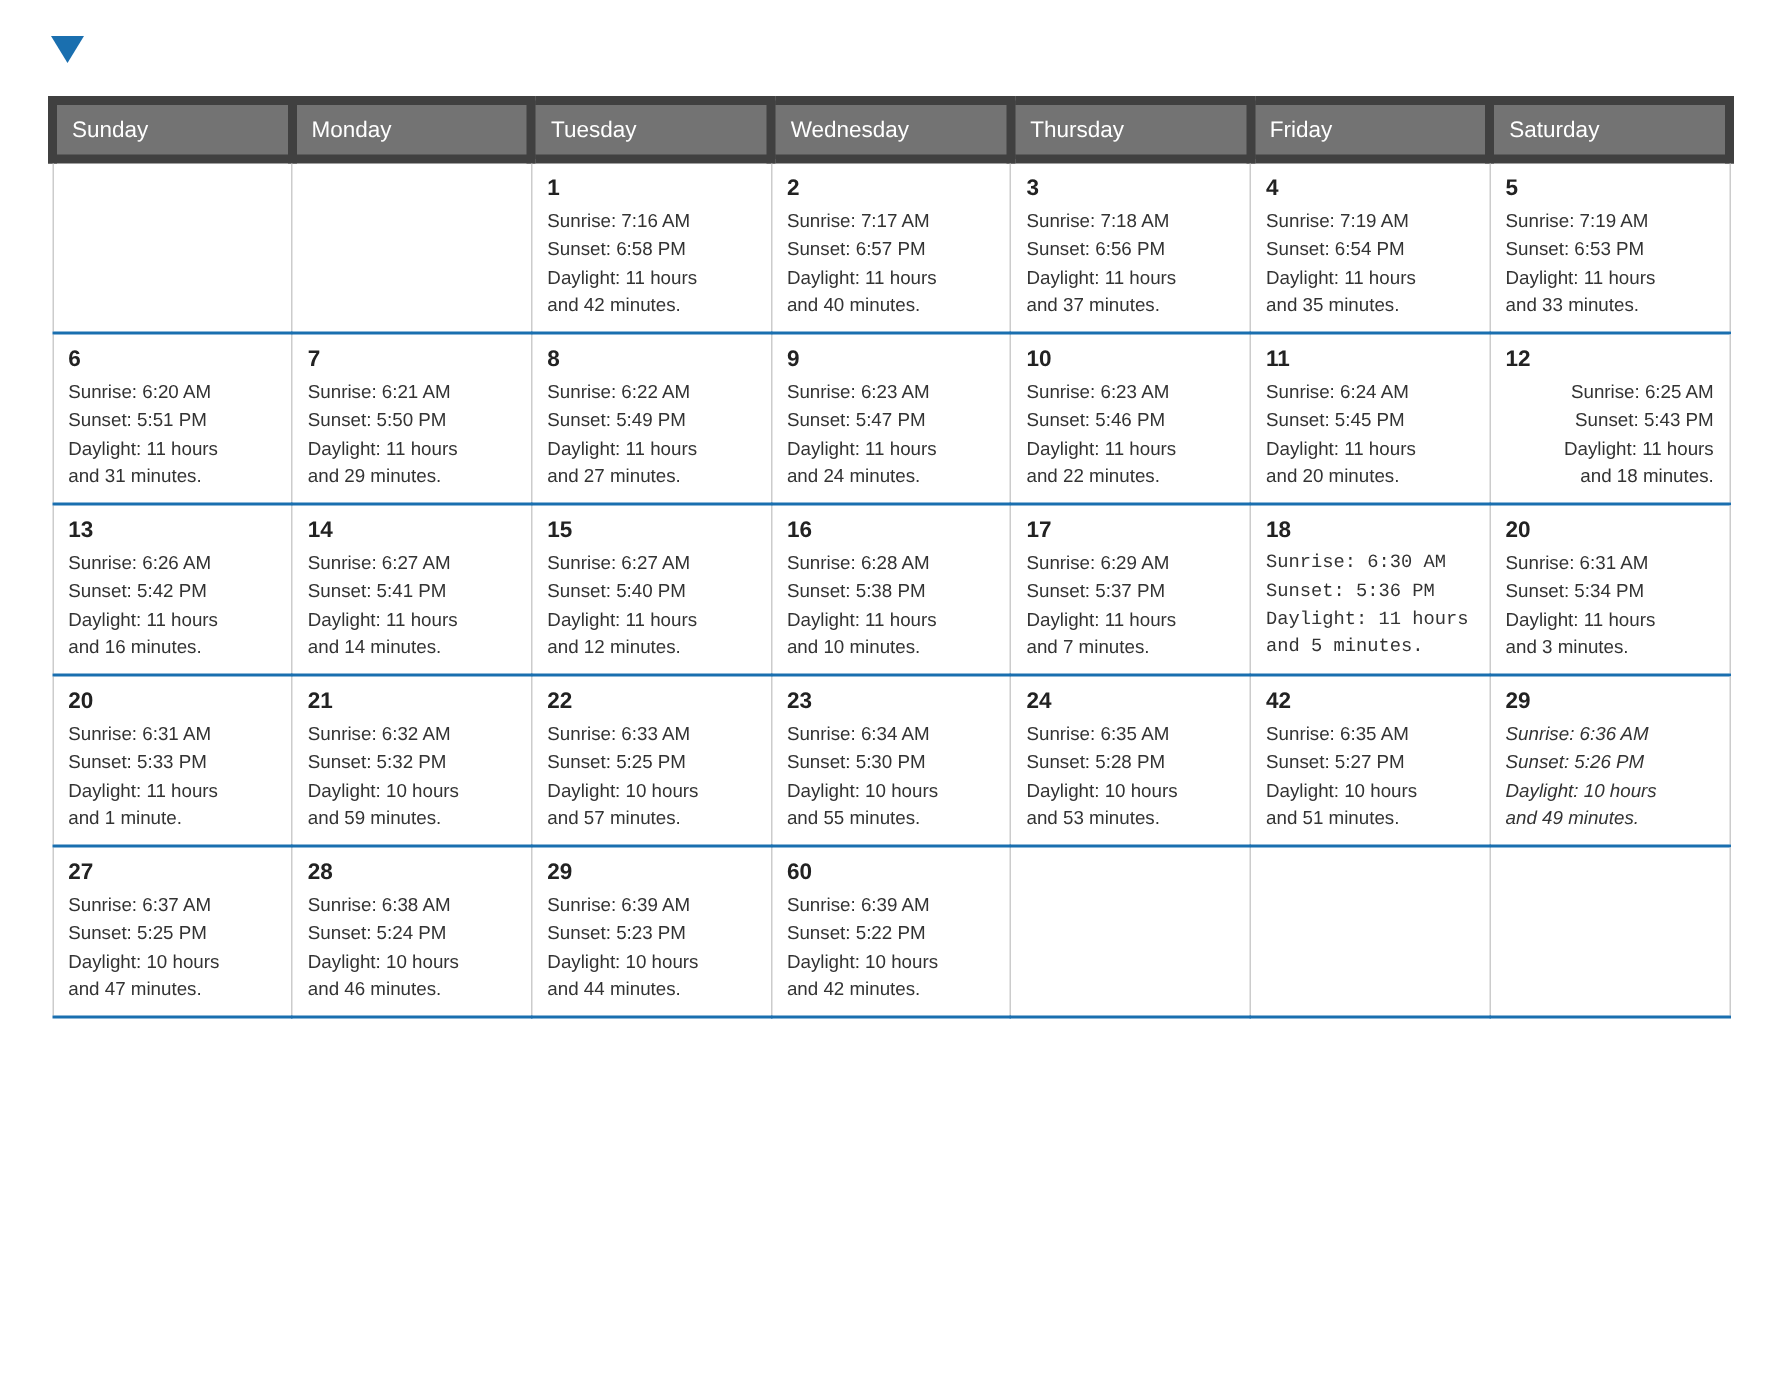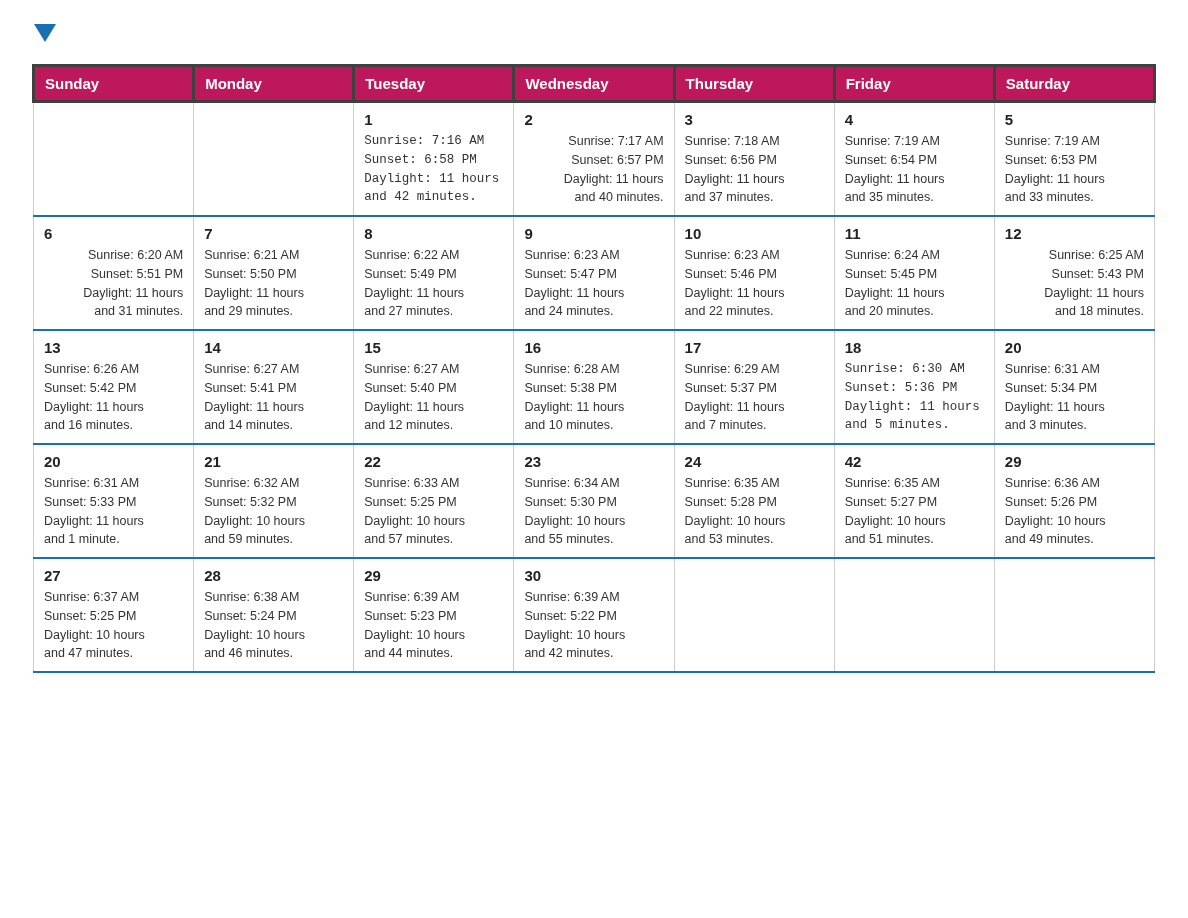--- a/index.html
+++ b/index.html
@@ -39,27 +39,27 @@
     }
 
     
     .calendar {
       width: 100%;
       border-collapse: collapse;
       margin-top: 16px;
     }
 
     .calendar thead tr th {
-      background: #be185d;
+      background: #737373;
       color: #fff;
       font-size: 15px;
-      font-weight: bold;
+      font-weight: normal;
       padding: 8px 10px;
       text-align: left;
-      border: 3px solid #404040;
+      border: 6px solid #404040;
     }
 
     .calendar tbody tr td {
       border: 1px solid #ccc;
       vertical-align: top;
       padding: 8px 10px;
       font-size: 13px;
       width: 14.28%;
       min-height: 90px;
       color: #333;
@@ -136,28 +136,28 @@
         <th>Saturday</th>
       </tr>
   </thead>
   <tbody>
 
   <tr>
         <td class="empty"></td>
         <td class="empty"></td>
         <td>
           <span class="day-num">1</span>
-          <div class="day-info" style="white-space: pre-line; font-family: Liberation Mono, monospace;">Sunrise: 7:16 AM
+          <div class="day-info" style="white-space: pre-line;">Sunrise: 7:16 AM
 Sunset: 6:58 PM
 Daylight: 11 hours
 and 42 minutes.</div>
         </td>
         <td>
           <span class="day-num">2</span>
-          <div class="day-info" style="white-space: pre-line; text-align: right;">Sunrise: 7:17 AM
+          <div class="day-info" style="white-space: pre-line;">Sunrise: 7:17 AM
 Sunset: 6:57 PM
 Daylight: 11 hours
 and 40 minutes.</div>
         </td>
         <td>
           <span class="day-num">3</span>
           <div class="day-info" style="white-space: pre-line;">Sunrise: 7:18 AM
 Sunset: 6:56 PM
 Daylight: 11 hours
 and 37 minutes.</div>
@@ -173,21 +173,21 @@
           <span class="day-num">5</span>
           <div class="day-info" style="white-space: pre-line;">Sunrise: 7:19 AM
 Sunset: 6:53 PM
 Daylight: 11 hours
 and 33 minutes.</div>
         </td>
       </tr>
       <tr>
         <td>
           <span class="day-num">6</span>
-          <div class="day-info" style="white-space: pre-line; text-align: right;">Sunrise: 6:20 AM
+          <div class="day-info" style="white-space: pre-line;">Sunrise: 6:20 AM
 Sunset: 5:51 PM
 Daylight: 11 hours
 and 31 minutes.</div>
         </td>
         <td>
           <span class="day-num">7</span>
           <div class="day-info" style="white-space: pre-line;">Sunrise: 6:21 AM
 Sunset: 5:50 PM
 Daylight: 11 hours
 and 29 minutes.</div>
@@ -317,21 +317,21 @@
         </td>
         <td>
           <span class="day-num">42</span>
           <div class="day-info" style="white-space: pre-line;">Sunrise: 6:35 AM
 Sunset: 5:27 PM
 Daylight: 10 hours
 and 51 minutes.</div>
         </td>
         <td>
           <span class="day-num">29</span>
-          <div class="day-info" style="white-space: pre-line;">Sunrise: 6:36 AM
+          <div class="day-info" style="white-space: pre-line; font-style: italic;">Sunrise: 6:36 AM
 Sunset: 5:26 PM
 Daylight: 10 hours
 and 49 minutes.</div>
         </td>
       </tr>
       <tr>
         <td>
           <span class="day-num">27</span>
           <div class="day-info" style="white-space: pre-line;">Sunrise: 6:37 AM
 Sunset: 5:25 PM
@@ -346,21 +346,21 @@
 and 46 minutes.</div>
         </td>
         <td>
           <span class="day-num">29</span>
           <div class="day-info" style="white-space: pre-line;">Sunrise: 6:39 AM
 Sunset: 5:23 PM
 Daylight: 10 hours
 and 44 minutes.</div>
         </td>
         <td>
-          <span class="day-num">30</span>
+          <span class="day-num">60</span>
           <div class="day-info" style="white-space: pre-line;">Sunrise: 6:39 AM
 Sunset: 5:22 PM
 Daylight: 10 hours
 and 42 minutes.</div>
         </td>
         <td class="empty"></td>
         <td class="empty"></td>
         <td class="empty"></td>
       </tr>
     </tbody>

